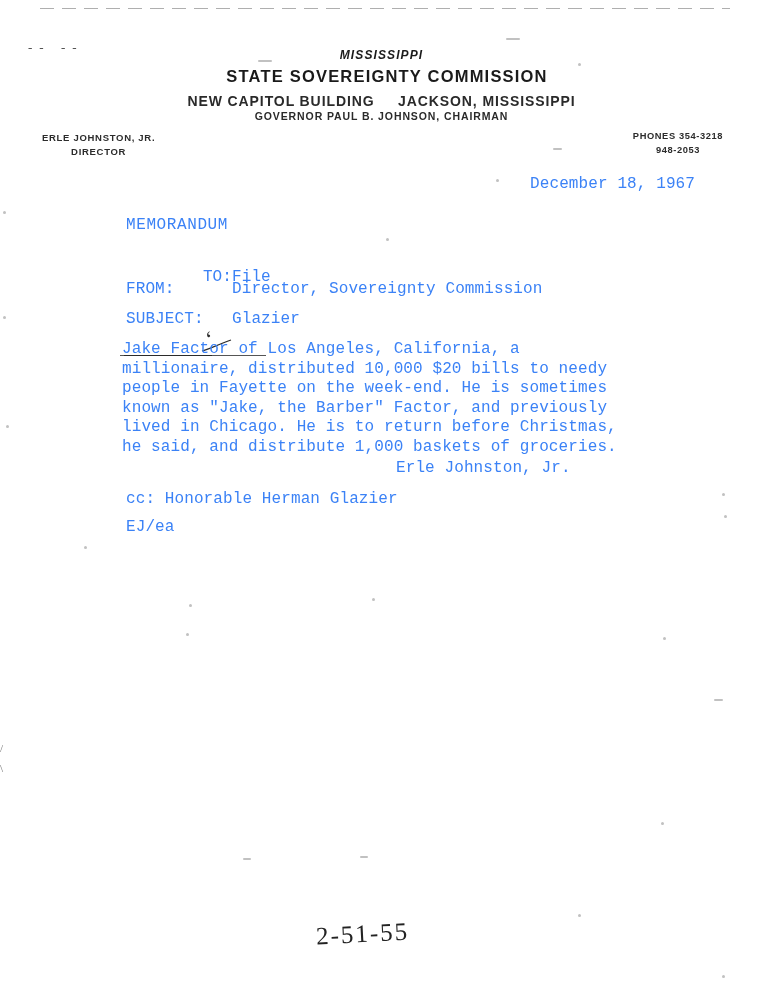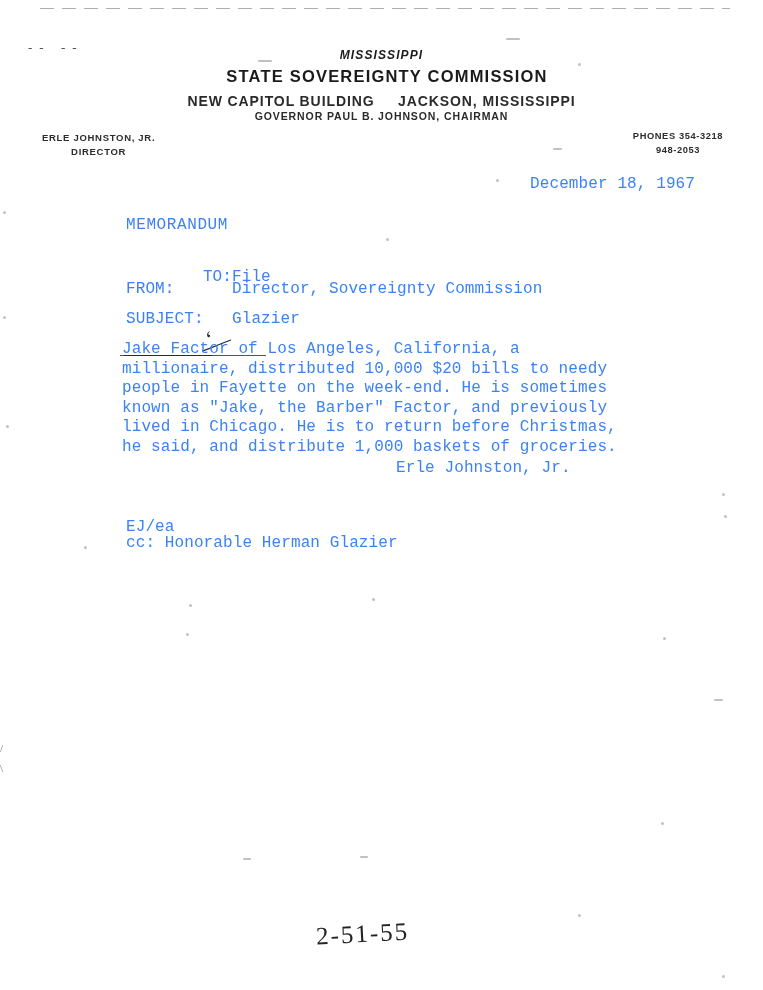--- a/index.html
+++ b/index.html
@@ -134,21 +134,20 @@
   }
   .sig {
     position: absolute;
     top: 459px;
     left: 396px;
   }
   .cc {
     position: absolute;
     top: 490px;
     left: 126px;
-    margin-top: 44px;
   }
   .initials {
     position: absolute;
     top: 518px;
     left: 126px;
   }
 
   
   .underline-jake {
     position: absolute;

